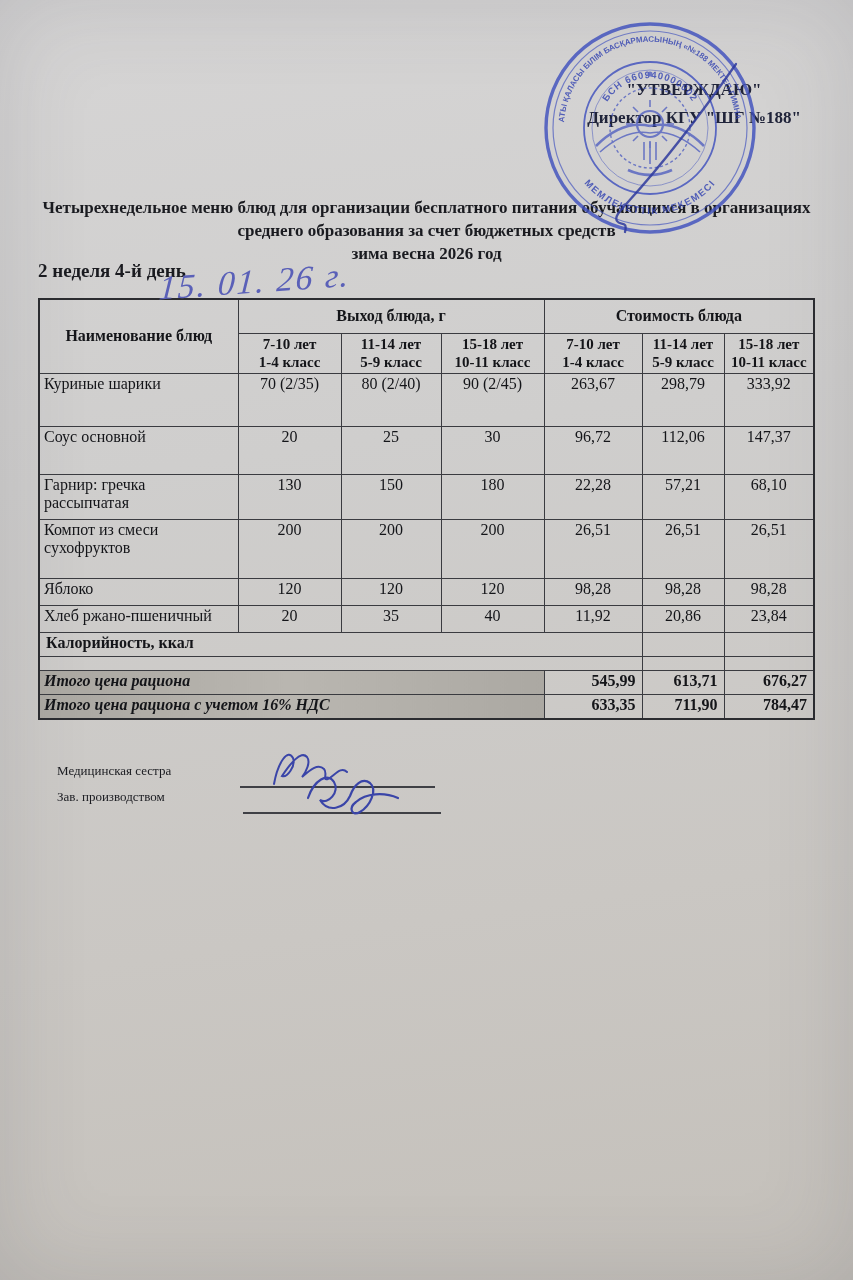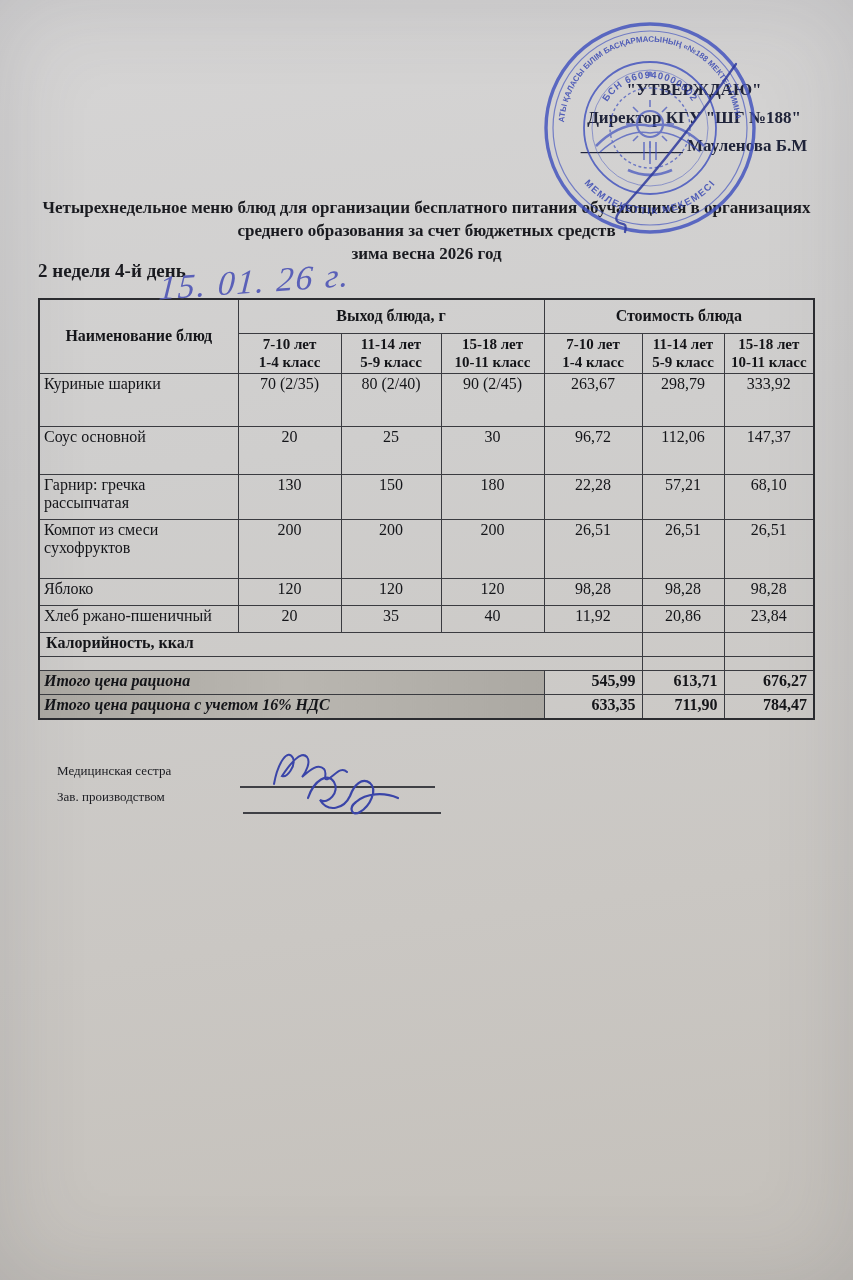--- a/index.html
+++ b/index.html
@@ -124,21 +124,20 @@
     </g>
   </svg>
 
   <svg class="penstroke-svg" width="220" height="215" viewBox="0 0 220 215">
     <path d="M 196 24 C 168 64 128 118 88 162 C 80 171 74 177 77 181 C 80 186 88 180 85 192" stroke="#2e3a9d" stroke-width="2.3" fill="none" stroke-linecap="round" opacity="0.85"></path>
   </svg>
 
   <div class="approval">
     <div class="ln1">"УТВЕРЖДАЮ"</div>
     <div class="ln2">Директор КГУ "ШГ №188"</div>
-    <div class="ln3"><span>____________</span> <span>Мауленова Б.М</span></div>
   </div>
 
   <div class="title">
     <div>Четырехнедельное меню блюд для организации бесплатного питания обучающихся в организациях</div>
     <div>среднего образования за счет бюджетных средств</div>
     <div>зима весна 2026 год</div>
   </div>
 
   <div class="weekday">2 неделя 4-й день</div>
 

